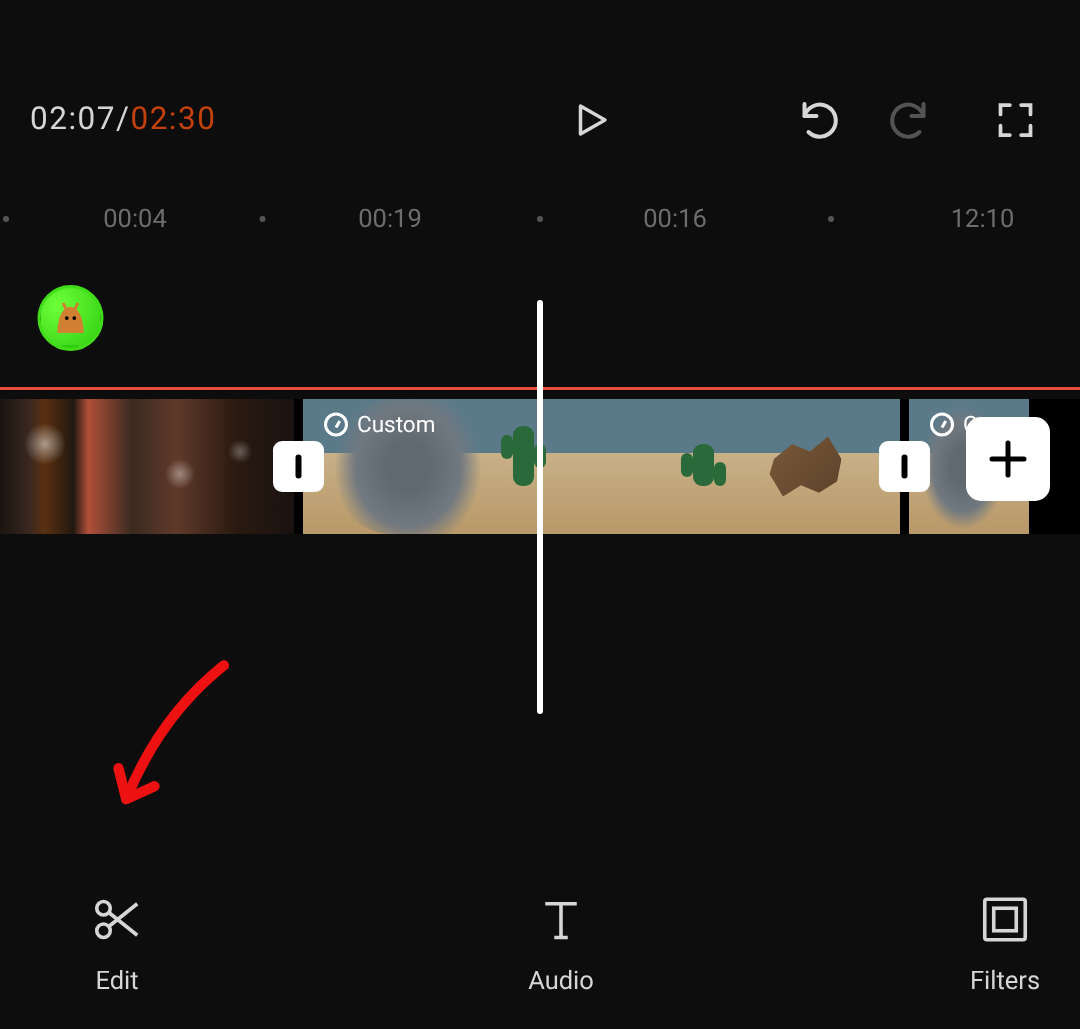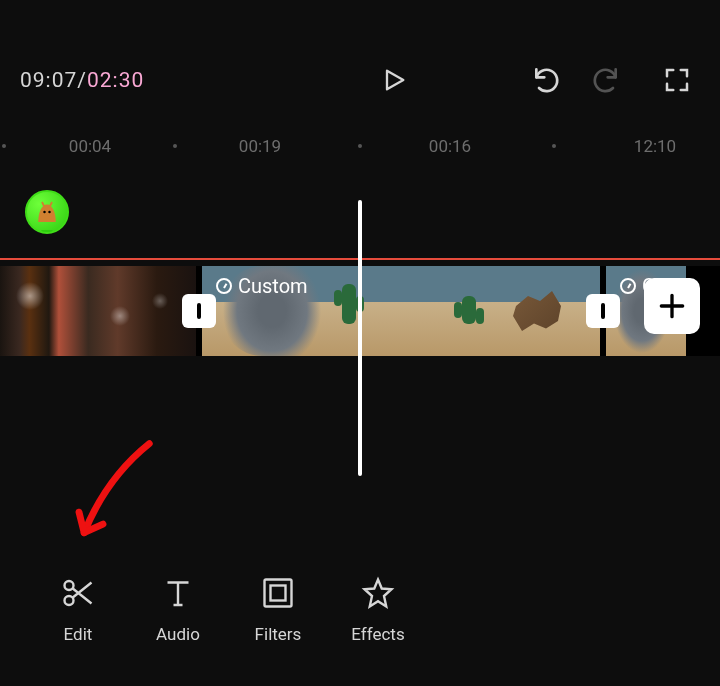--- a/index.html
+++ b/index.html
@@ -24,21 +24,21 @@
     padding: 0 20px;
     background: #0d0d0d;
   }
   .timecode {
     font-size: 21px;
     color: #d6d6d6;
     letter-spacing: 1px;
   }
   .timecode .current { color: #d6d6d6; }
   .timecode .sep { color: #d6d6d6; }
-  .timecode .total { color: #f9a8d4; }
+  .timecode .total { color: #c2410c; }
   .topbar-spacer { flex: 1; }
   .play-btn {
     width: 40px; height: 40px;
     display:flex; align-items:center; justify-content:center;
     cursor:pointer;
     margin-right: 110px;
   }
   .undo-btn, .redo-btn, .fullscreen-btn {
     width: 46px; height: 46px;
     display:flex; align-items:center; justify-content:center;
@@ -207,21 +207,21 @@
     z-index: 5;
   }
   .transition-handle .bar{
     width:4px; height:16px; background:#000; border-radius:2px;
   }
 
   .custom-label {
     position:absolute;
     top:8px; left:14px;
     display:flex; align-items:center; gap:6px;
-    font-size:20px;
+    font-size:15px;
     color:#fff;
   }
   .custom-label .ring{
     width:16px; height:16px; border:2px solid #fff; border-radius:50%;
     display:flex; align-items:center; justify-content:center;
   }
   .custom-label .ring::after{
     content:''; width:2px; height:5px; background:#fff;
     transform-origin: bottom center;
     transform: translateY(-1px) rotate(30deg);
@@ -259,27 +259,28 @@
     top: 435px;
     width: 100px;
     height: 120px;
     pointer-events:none;
     z-index: 20;
   }
 
   
   .bottombar {
     position:absolute;
-    bottom: 28px;
+    bottom: 8px;
     left: 0; right: 0;
     height: 100px;
     display:flex;
     align-items:center;
     gap: 0;
     padding-left: 28px;
+    justify-content: space-between;
   }
   .tool {
     display:flex;
     flex-direction:column;
     align-items:center;
     gap:10px;
     color:#d6d6d6;
     font-size:17px;
     width: 100px;
     flex-shrink: 0;
@@ -289,21 +290,21 @@
     display:flex; align-items:center; justify-content:center;
   }
   .tool svg{ width:36px; height:36px; stroke:#d6d6d6; fill:none; stroke-width:1.6; }
 
 </style>
 </head>
 <body>
 
 <div class="topbar">
   <div class="timecode">
-    <span class="current">09:07</span><span class="sep">/</span><span class="total">02:30</span>
+    <span class="current">02:07</span><span class="sep">/</span><span class="total">02:30</span>
   </div>
   <div class="topbar-spacer"></div>
   <div class="play-btn">
     <svg width="28" height="28" viewBox="0 0 24 24">
         <path d="M6 4 L20 12 L6 20 Z" fill="none" stroke="#d6d6d6" stroke-width="2" stroke-linejoin="round"></path>
       </svg>
   </div>
   <div class="undo-btn">
     <svg width="32" height="32" viewBox="0 0 24 24">
         <path d="M4 10 A 8 8 0 1 1 6 18" fill="none" stroke="#d6d6d6" stroke-width="2" stroke-linecap="round"></path>
@@ -409,21 +410,13 @@
   </div>
   <div class="tool">
     <div class="icon-wrap">
         <svg viewBox="0 0 24 24">
           <rect x="3" y="3" width="18" height="18" rx="1"></rect>
           <rect x="7" y="7" width="10" height="10"></rect>
         </svg>
       </div>
     <span>Filters</span>
   </div>
-  <div class="tool">
-    <div class="icon-wrap">
-        <svg viewBox="0 0 24 24">
-          <path d="M12 3 L14.5 9 L21 9.5 L16 14 L17.5 21 L12 17.5 L6.5 21 L8 14 L3 9.5 L9.5 9 Z"></path>
-        </svg>
-      </div>
-    <span>Effects</span>
-  </div>
 </div>
 
 </body></html>

